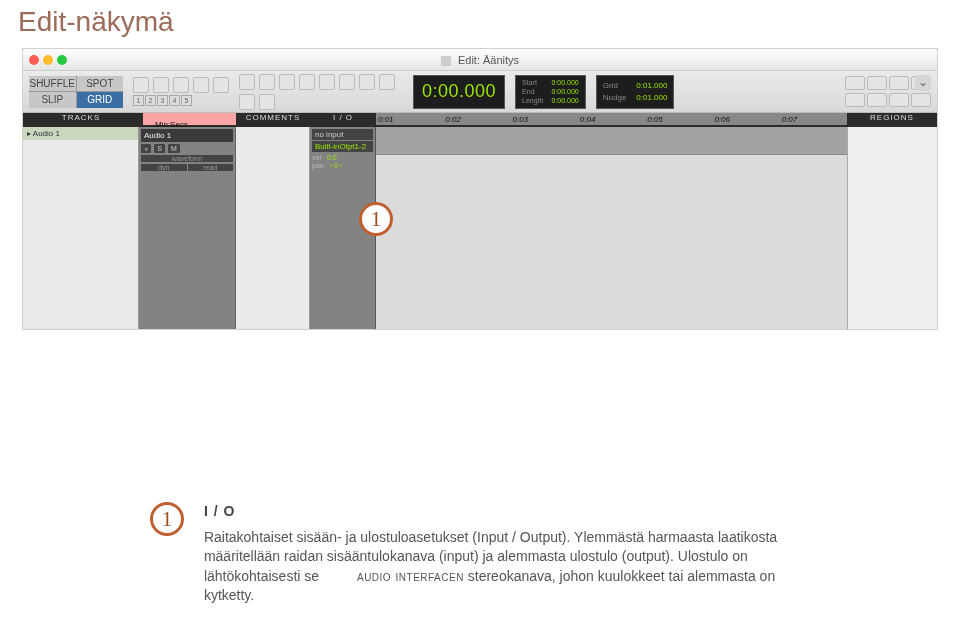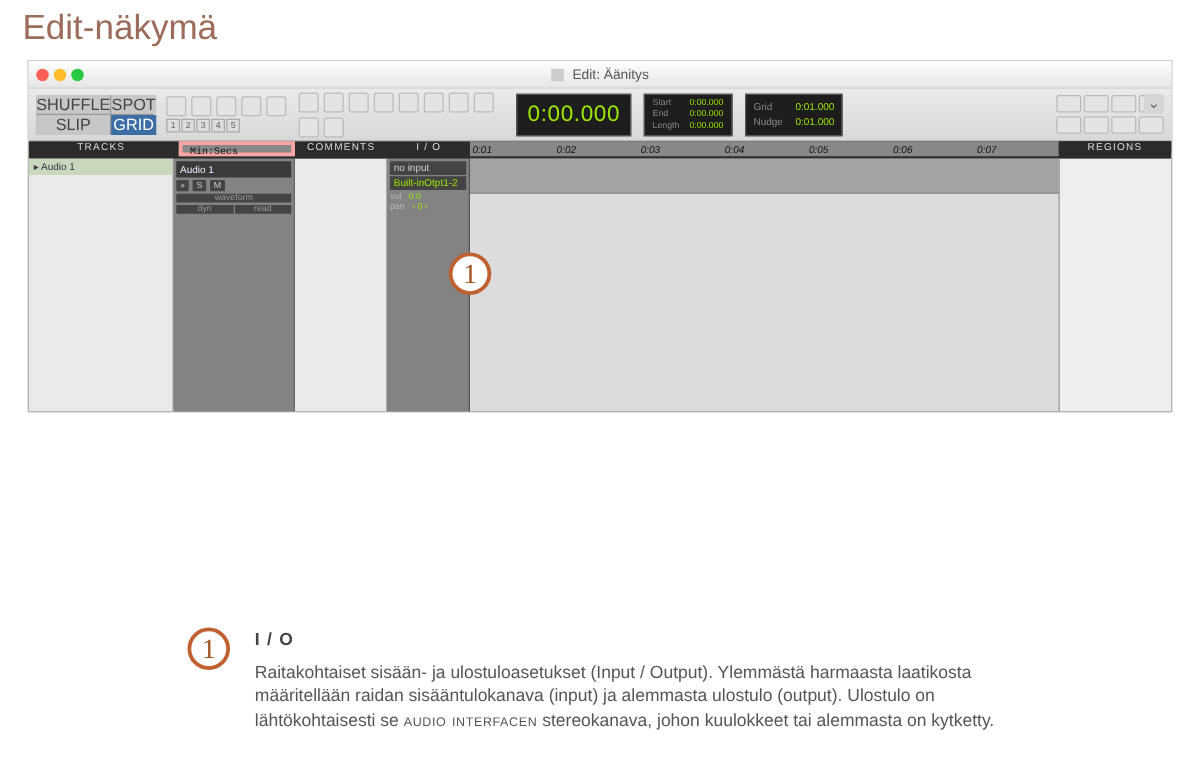--- a/index.html
+++ b/index.html
@@ -34,21 +34,21 @@
   }
   .titlebar .ticon{display:inline-block;width:10px;height:10px;background:#ccc;margin-right:4px;vertical-align:middle;}
 
   .toolbar {
     display:flex; align-items:center; height:42px;
     background:linear-gradient(#eaeaea,#d8d8d8);
     border-bottom:1px solid #bbb; padding:0 6px; gap:10px;
   }
   .mode-grid {
     display:grid; grid-template-columns:1fr 1fr; grid-template-rows:1fr 1fr;
-    width:94px; height:32px; gap:1px; background:#999; font-size:13px;
+    width:94px; height:32px; gap:1px; background:#999; font-size:10px;
   }
   .mode-grid div{
     background:#c7c7c7; display:flex; align-items:center; justify-content:center;
     color:#444;
   }
   .mode-grid .active{background:#3a6ea5;color:#fff;}
   .btn-cluster{display:flex;gap:4px;align-items:center;}
   .toolbtn{width:16px;height:16px;background:#e4e4e4;border:1px solid #bbb;border-radius:2px;}
   .numrow{display:flex;gap:1px;margin-top:2px;}
   .numrow span{width:11px;height:11px;background:#ddd;border:1px solid #aaa;font-size:7px;text-align:center;line-height:10px;color:#666;}
@@ -71,21 +71,21 @@
   }
   .gridnudge .lbl{color:#888;}
   .right-tools{margin-left:auto;display:flex;gap:2px;}
   .right-tools .toolbtn{width:20px;height:14px;}
 
   .headerbar{
     display:flex;height:14px;background:#2b2b2b;color:#ddd;
     font-size:8px;align-items:flex-start;
   }
   .hb-tracks{width:116px;text-align:center;letter-spacing:1px;}
-  .hb-minsec{width:93px;padding-left:6px;background:#888;color:#111;border:3px solid #fca5a5;height:12px;line-height:11px;margin-left:4px;font-family:Liberation Mono, monospace;}
+  .hb-minsec{width:93px;padding-left:6px;background:#888;color:#111;border:6px solid #fca5a5;height:12px;line-height:11px;margin-left:4px;}
   .hb-comments{width:74px;text-align:center;letter-spacing:1px;}
   .hb-io{width:66px;text-align:center;letter-spacing:1px;}
   .ruler{flex:1;display:flex;background:#888;height:12px;color:#111;font-size:8px;align-items:center;font-style:italic;}
   .ruler span{flex:1;padding-left:2px;}
   .hb-regions{width:90px;text-align:center;letter-spacing:1px;background:#2b2b2b;}
 
   .workspace{display:flex;height:202px;background:#000000;}
   .tracklist-mini{width:116px;background:#eaeaea;border-right:1px solid #999;font-size:8px;}
   .trk-item{background:#c9d8bd;padding:2px 4px;color:#334;}
 
@@ -127,21 +127,21 @@
     font-size:14px; line-height:1.4; color:#555;
   }
   .caption .marker-inline{
     display:inline-flex;width:34px;height:34px;border:3px solid #c06030;border-radius:50%;
     background:#fff;color:#a05020;font-family:Georgia,serif;font-size:22px;
     align-items:center;justify-content:center;vertical-align:top;margin-right:16px;
     flex-shrink:0;
   }
   .caption .ctext{display:inline-block;width:610px;vertical-align:top;}
   .caption h5{font-size:14px;font-weight:700;color:#444;letter-spacing:1px;margin-bottom:6px;}
-  .sc{font-variant:small-caps;letter-spacing:0.5px;}
+  .sc{font-variant:small-caps;letter-spacing:0.5px;margin-left:34px;}
 
   .close-x{
     position:absolute;right:6px;top:26px;width:16px;height:16px;background:#d6d6d6;
     border-radius:4px;color:#666;font-size:12px;line-height:15px;text-align:center;
   }
 </style>
 </head>
 <body>
 
 <div class="page-title">Edit-näkymä</div>

